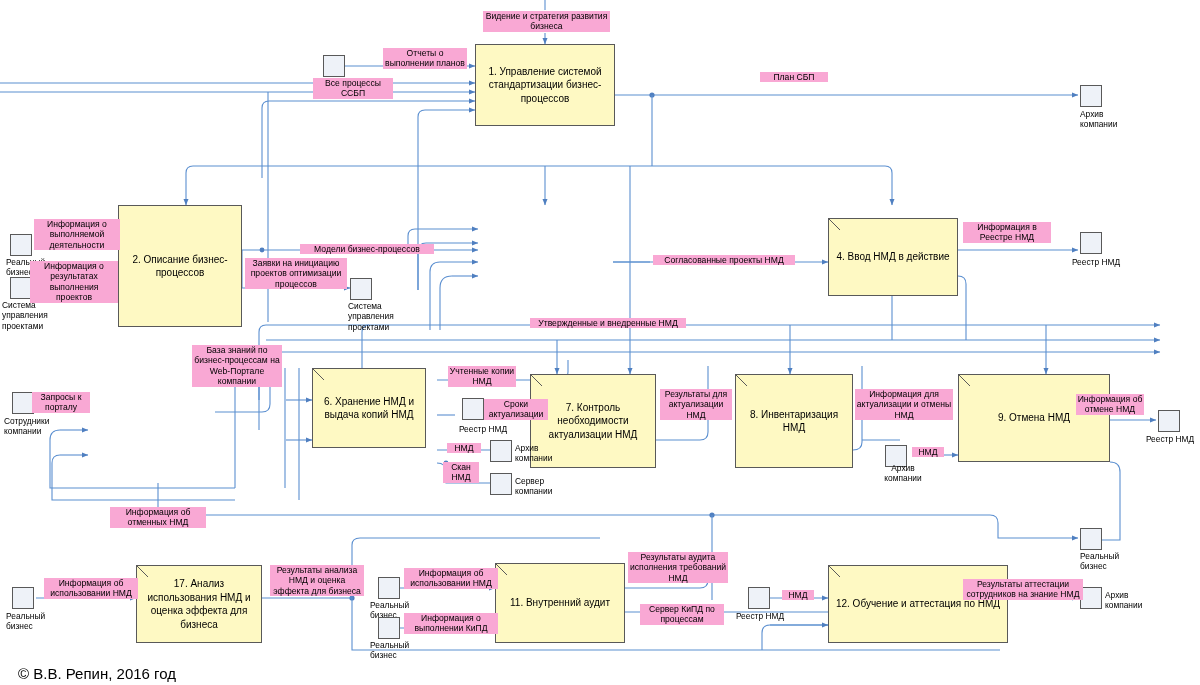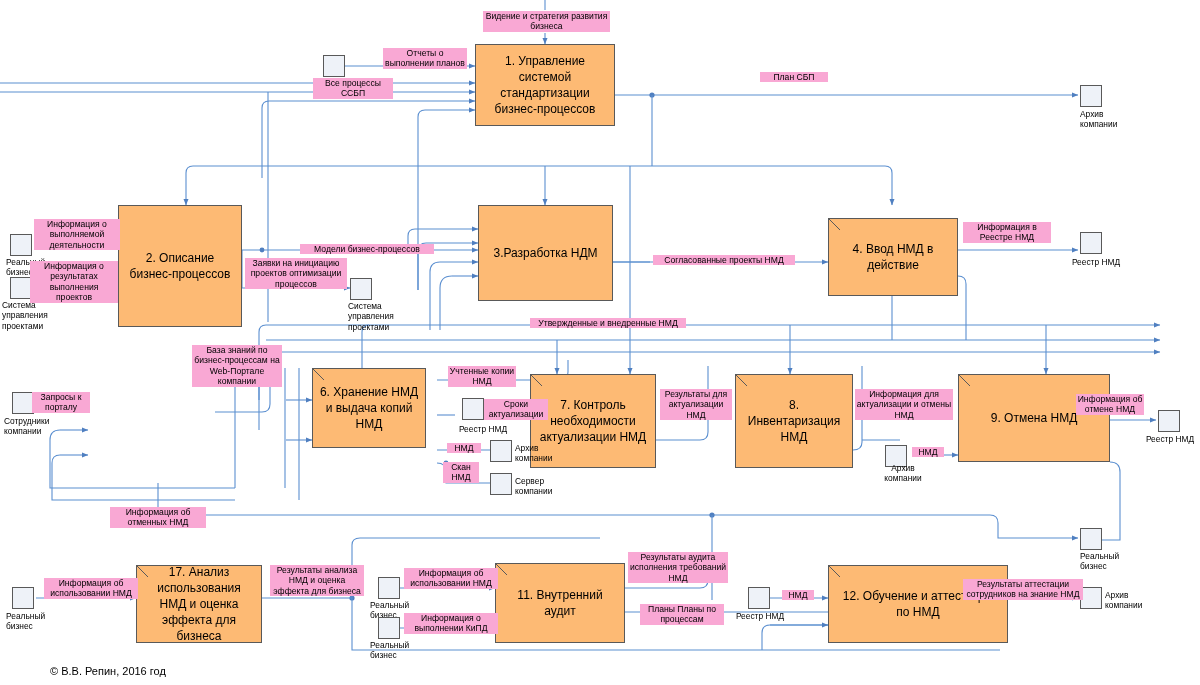--- a/index.html
+++ b/index.html
@@ -19,27 +19,27 @@
     position: absolute;
     left: 0;
     top: 0;
     width: 1200px;
     height: 685px;
     pointer-events: none;
   }
   .proc {
     position: absolute;
     border: 1.4px solid #595959;
-    background: #fdba74;
+    background: #fef9c3;
     box-sizing: border-box;
     display: flex;
     align-items: center;
     justify-content: center;
     text-align: center;
-    font-size: 12px;
+    font-size: 10px;
     color: #000000;
     line-height: 1.35;
     padding: 2px 6px;
   }
   .proc .ptext { display: block; }
   .proc.corner::before {
     content: "";
     position: absolute;
     left: 0px;
     top: 0px;
@@ -73,23 +73,22 @@
     font-size: 8.6px;
     color: #000000;
     line-height: 1.22;
     text-align: center;
     background: #f9a8d4;
     padding: 0 1px;
     white-space: pre-line;
   }
   .copyright {
     position: absolute;
-    font-size: 11px;
+    font-size: 15px;
     color: #000000;
-    margin-left: 32px;
   }
 </style>
 </head>
 <body>
 
 <div id="canvas">
 
   <svg class="wires" viewBox="0 0 1200 685">
     <defs>
       <marker id="ah" markerWidth="7" markerHeight="7" refX="6.2" refY="3" orient="auto" markerUnits="userSpaceOnUse">
@@ -240,23 +239,20 @@
   </svg>
 
   <div class="proc" style="left:475px;top:44px;width:140px;height:82px;">
     <span class="ptext">1. Управление системой стандартизации бизнес-процессов</span>
   </div>
 
   <div class="proc" style="left:118px;top:205px;width:124px;height:122px;">
     <span class="ptext">2. Описание бизнес-процессов</span>
   </div>
 
-  <div class="proc" style="left:478px;top:205px;width:135px;height:96px;">
-    <span class="ptext">3.Разработка НДМ</span>
-  </div>
 
   <div class="proc corner" style="left:828px;top:218px;width:130px;height:78px;">
     <span class="ptext">4. Ввод НМД в действие</span>
   </div>
 
 
   <div class="proc corner" style="left:312px;top:368px;width:114px;height:80px;">
     <span class="ptext">6. Хранение НМД и выдача копий НМД</span>
   </div>
 
@@ -399,21 +395,21 @@
   <div class="flabel" style="left:44px;top:578px;width:92px;">Информация об использовании НМД</div>
 
   <div class="flabel" style="left:270px;top:565px;width:92px;">Результаты анализа НМД и оценка эффекта для бизнеса</div>
 
   <div class="flabel" style="left:404px;top:568px;width:92px;">Информация об использовании НМД</div>
 
   <div class="flabel" style="left:404px;top:613px;width:92px;">Информация о выполнении КиПД</div>
 
   <div class="flabel" style="left:628px;top:552px;width:98px;">Результаты аудита исполнения требований НМД</div>
 
-  <div class="flabel" style="left:640px;top:604px;width:82px;">Планы Планы по процессам</div>
+  <div class="flabel" style="left:640px;top:604px;width:82px;">Сервер КиПД по процессам</div>
 
   <div class="flabel" style="left:782px;top:590px;width:30px;">НМД</div>
 
   <div class="flabel" style="left:963px;top:579px;width:118px;">Результаты аттестации сотрудников на знание НМД</div>
 
   <div class="copyright" style="left:18px;top:665px;">© В.В. Репин, 2016 год</div>
 
 </div>
 
 </body></html>

